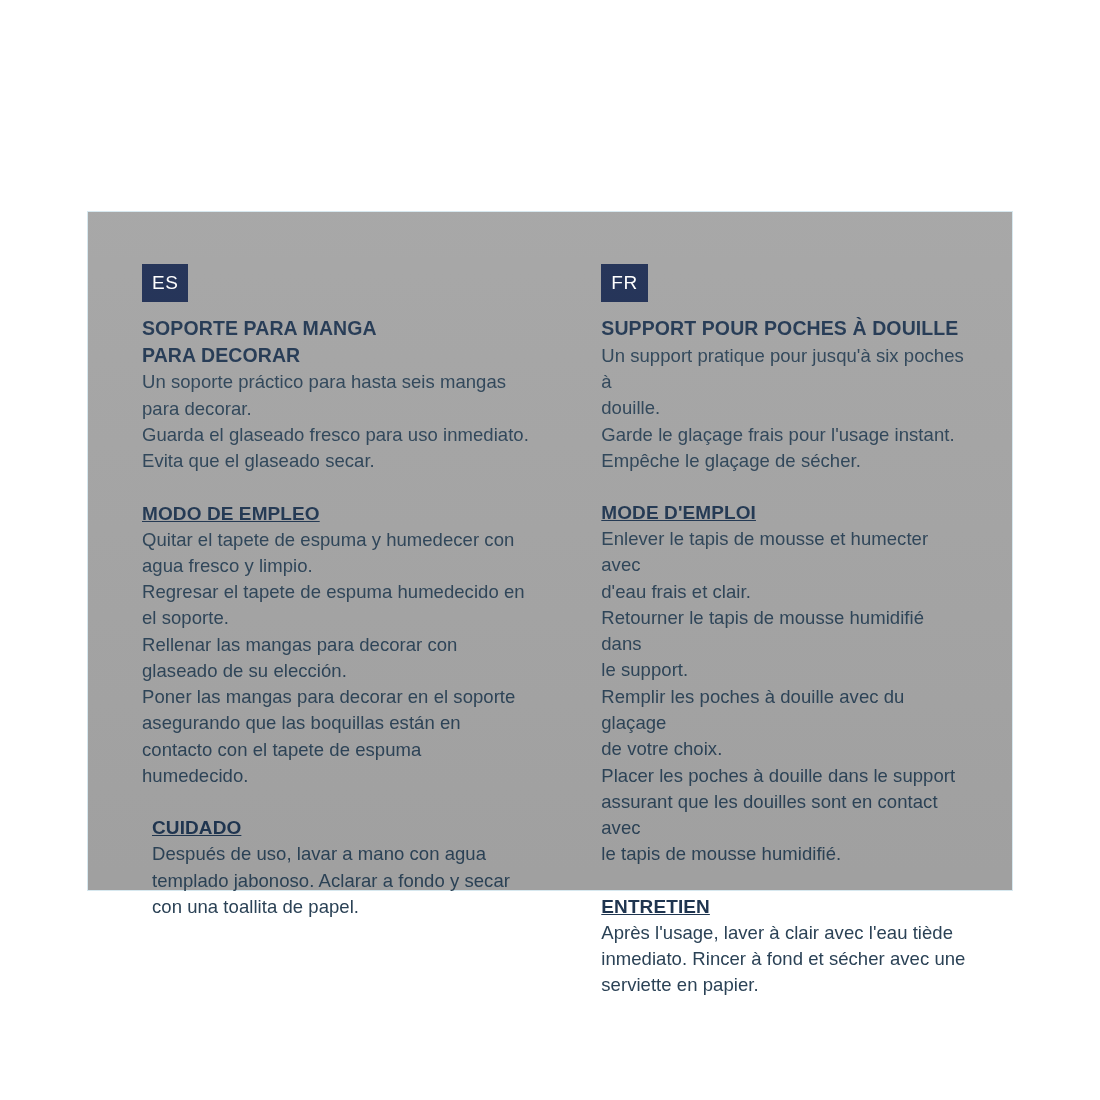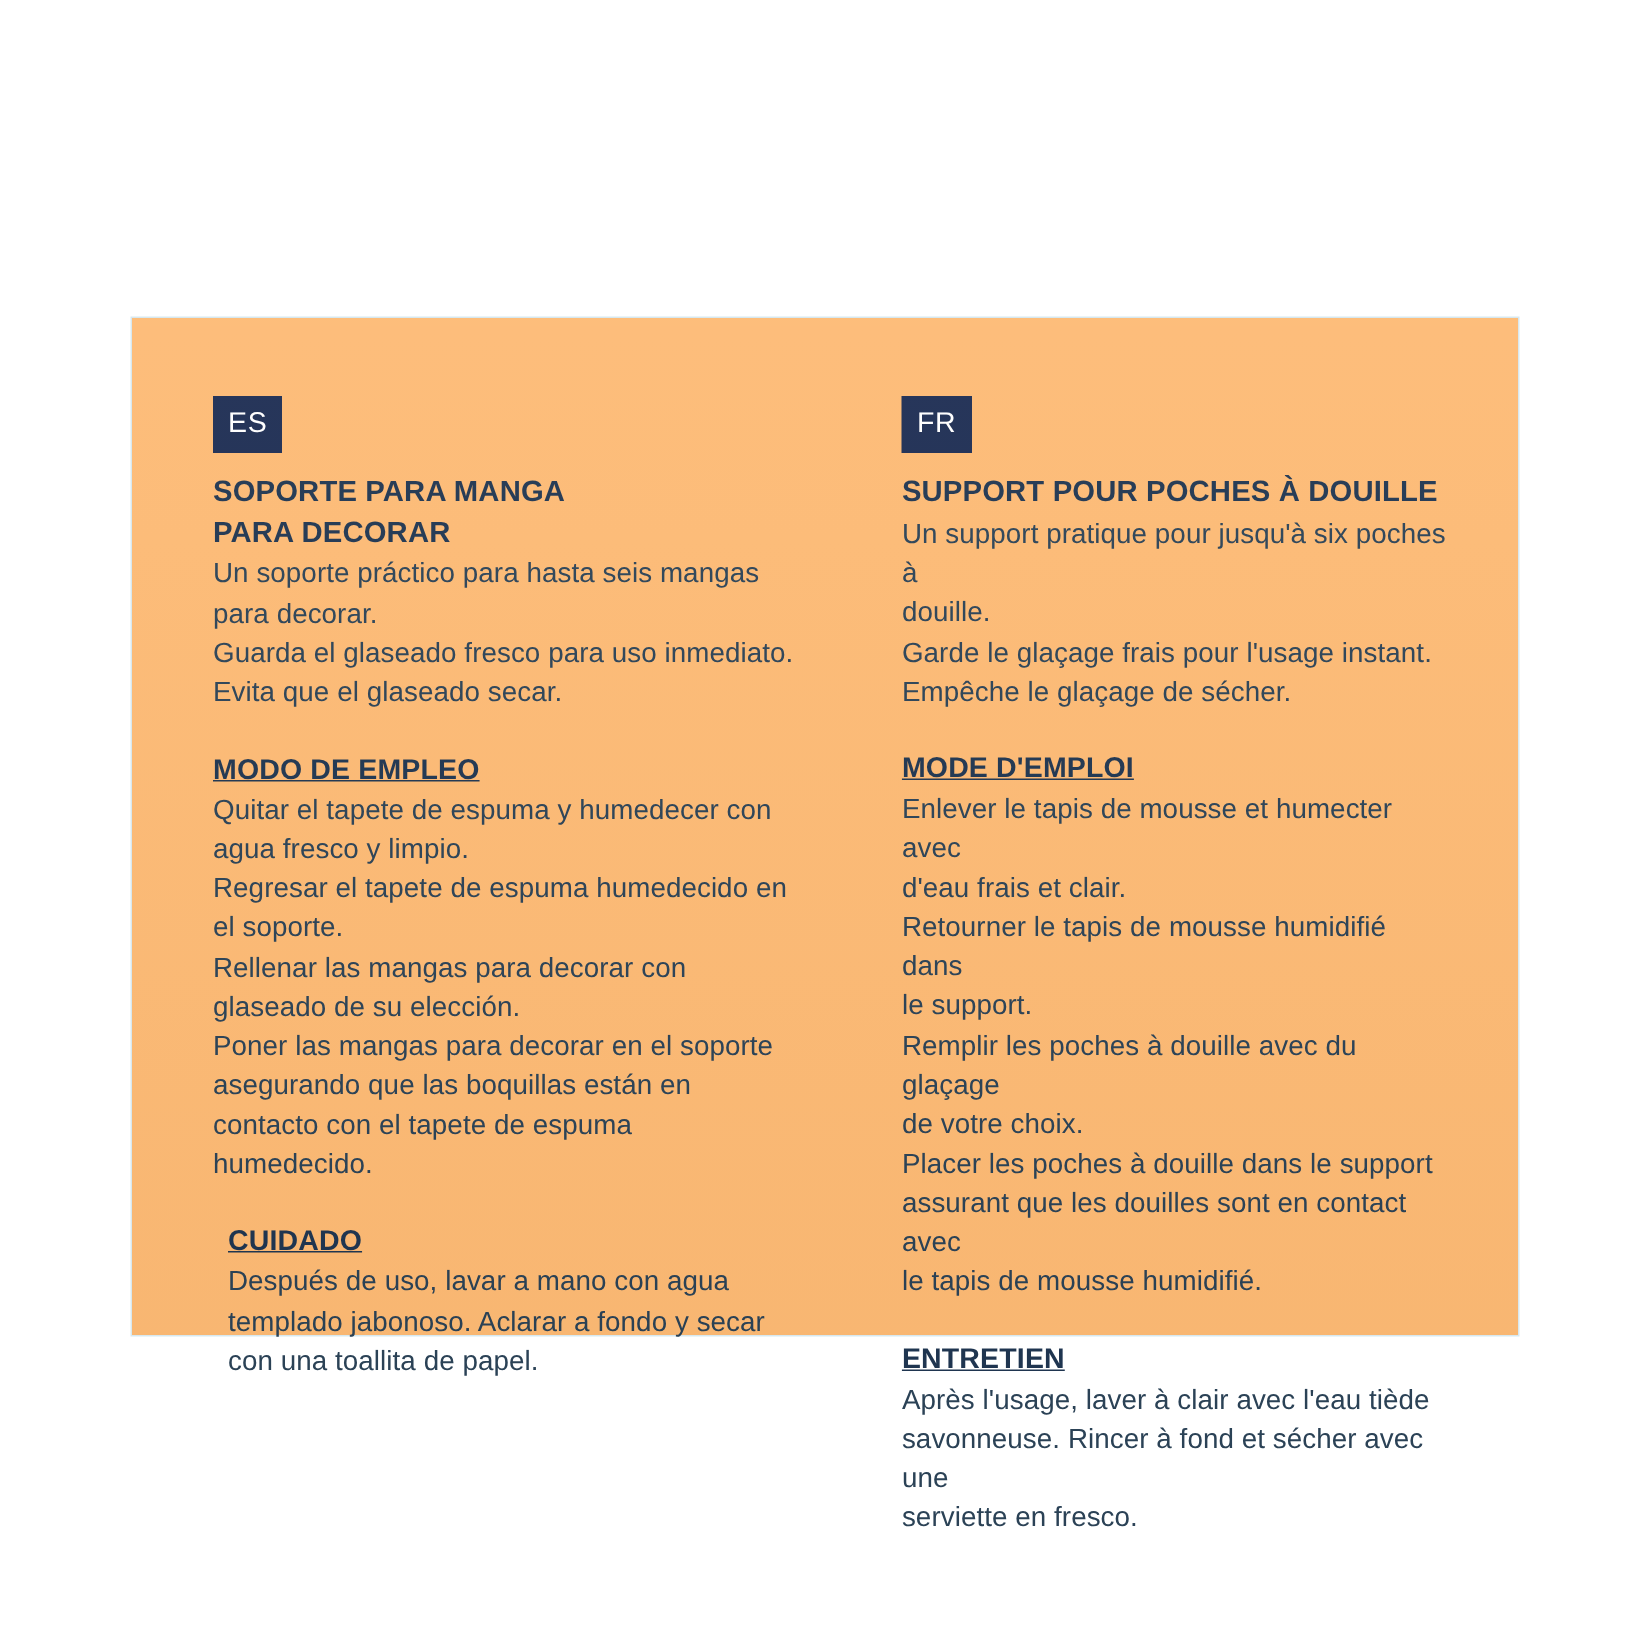--- a/index.html
+++ b/index.html
@@ -19,21 +19,21 @@
     overflow: hidden;
   }
 
   
   #panel {
     position: absolute;
     left: 88px;
     top: 212px;
     width: 924px;
     height: 678px;
-    background: #fdba74;
+    background: #a3a3a3;
     box-shadow: 0 0 0 1px rgba(140,190,210,0.35);
   }
 
   
   #panel::after {
     content: "";
     position: absolute;
     inset: 0;
     background: linear-gradient(180deg, rgba(255,255,255,0.05), rgba(0,0,0,0.02));
     pointer-events: none;
@@ -170,20 +170,20 @@
           <p class="body-line">Remplir les poches à douille avec du glaçage</p>
           <p class="body-line">de votre choix.</p>
           <p class="body-line">Placer les poches à douille dans le support</p>
           <p class="body-line">assurant que les douilles sont en contact avec</p>
           <p class="body-line">le tapis de mousse humidifié.</p>
         </div>
 
         <h3 class="sub-heading">ENTRETIEN</h3>
         <div class="block">
           <p class="body-line">Après l'usage, laver à clair avec l'eau tiède</p>
-          <p class="body-line">savonneuse. Rincer à fond et sécher avec une</p>
-          <p class="body-line">serviette en fresco.</p>
+          <p class="body-line">inmediato. Rincer à fond et sécher avec une</p>
+          <p class="body-line">serviette en papier.</p>
         </div>
       </div>
 
     </div>
   </div>
 </div>
 
 </body></html>

